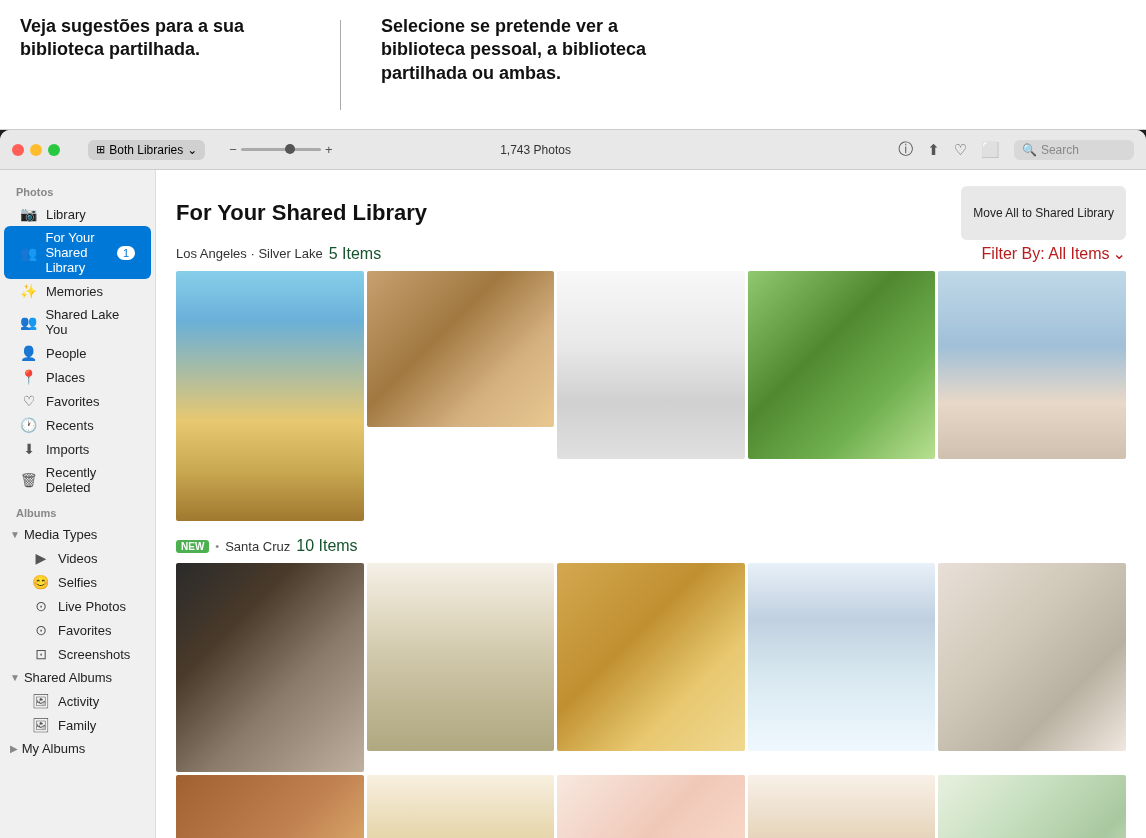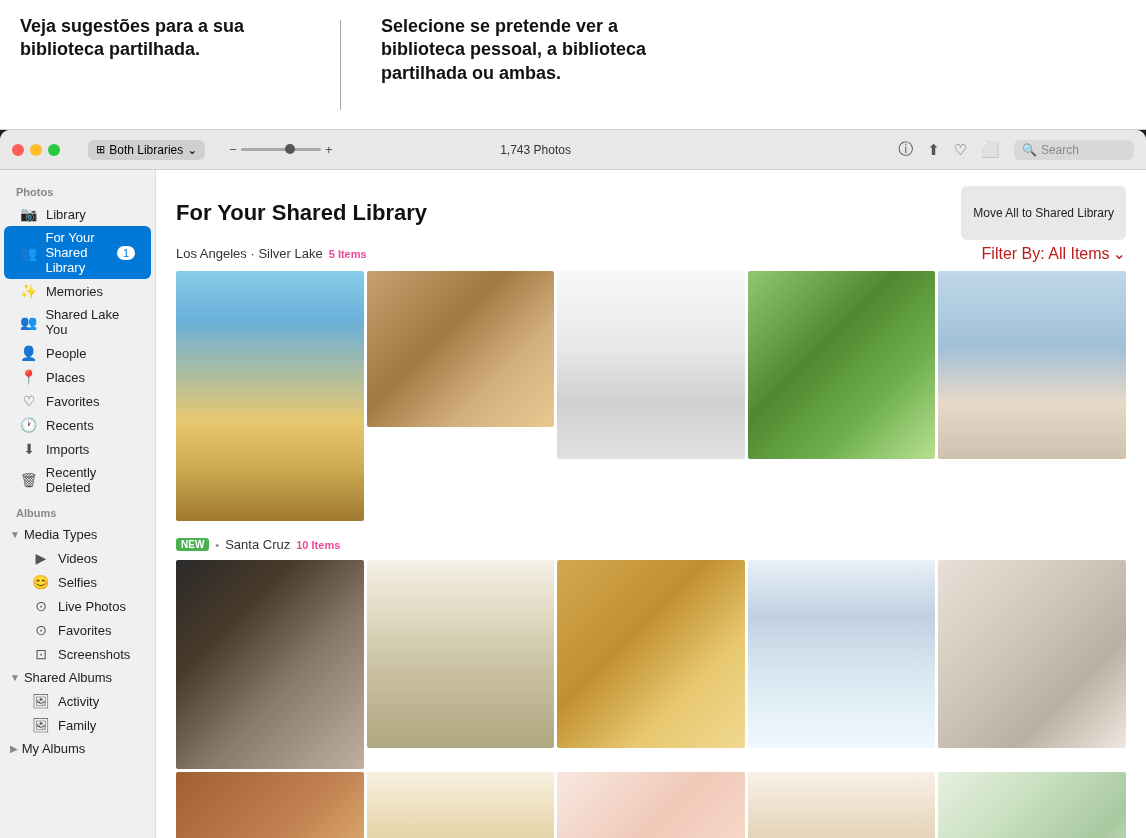--- a/index.html
+++ b/index.html
@@ -268,23 +268,22 @@
       gap: 6px;
       font-size: 13px;
       color: #555;
       margin-bottom: 8px;
     }
     .section-location {
       font-weight: 500;
       color: #333;
     }
     .section-count {
-      color: #ec4899;
-      font-size: 11px;
-      font-weight: bold;
+      color: #14532d;
+      font-size: 16px;
     }
     .section-new-badge {
       background: #4CAF50;
       color: #fff;
       font-size: 10px;
       font-weight: 700;
       padding: 1px 5px;
       border-radius: 3px;
     }
 

